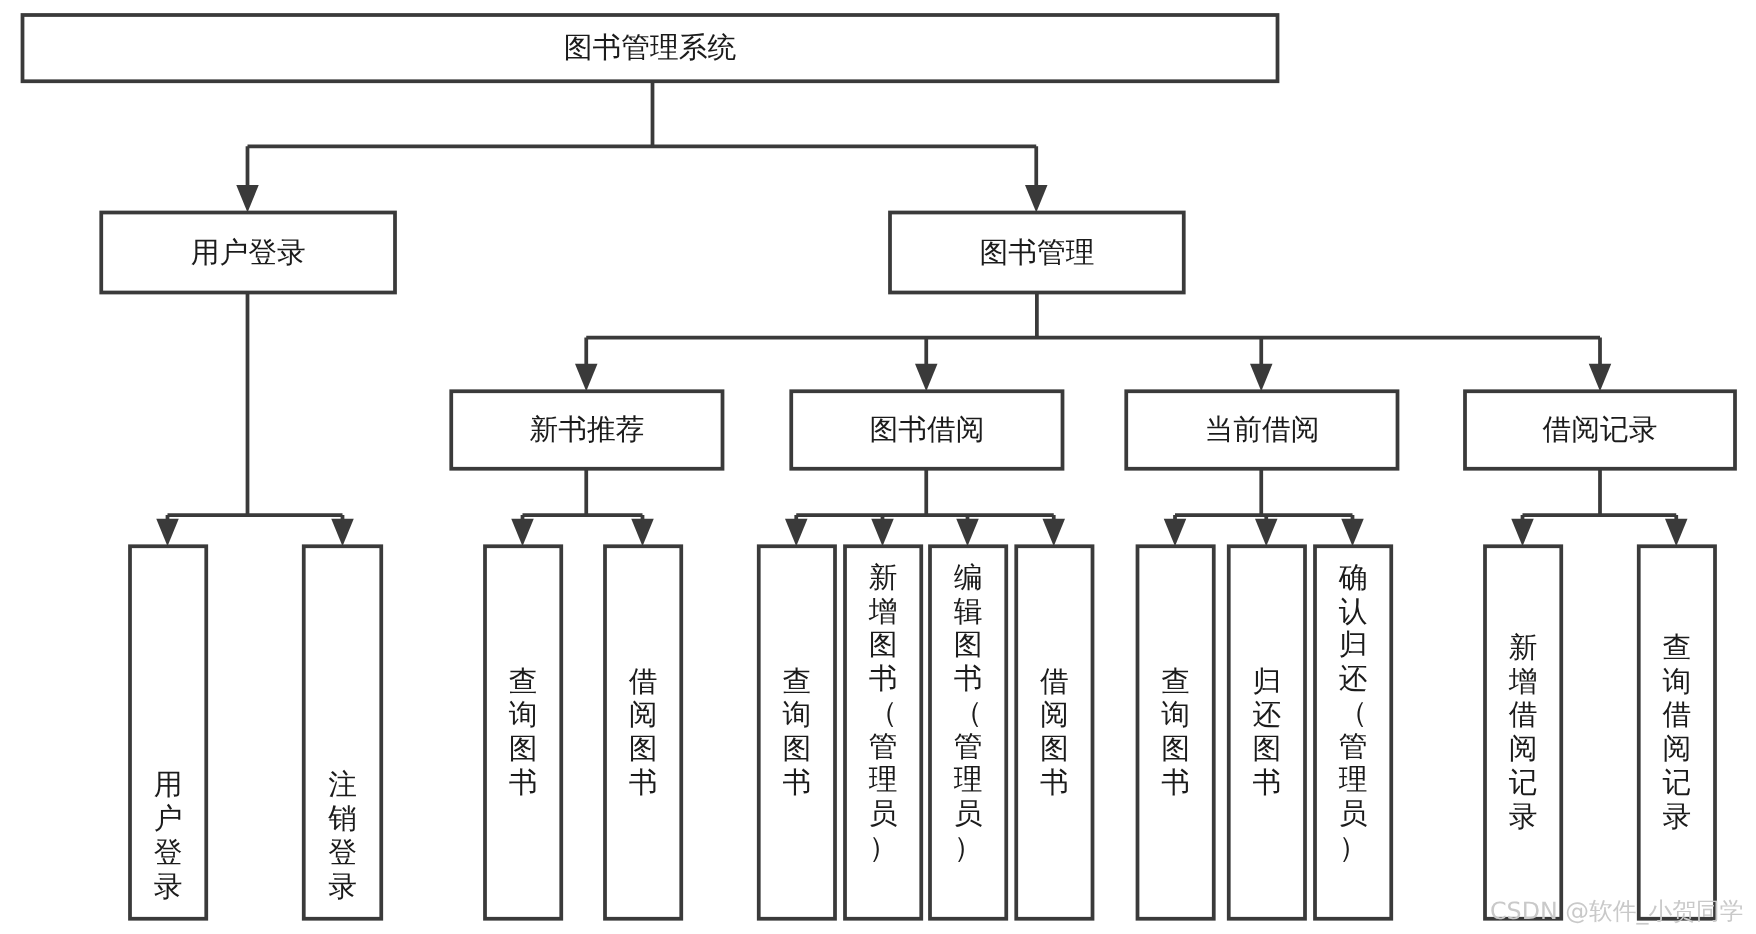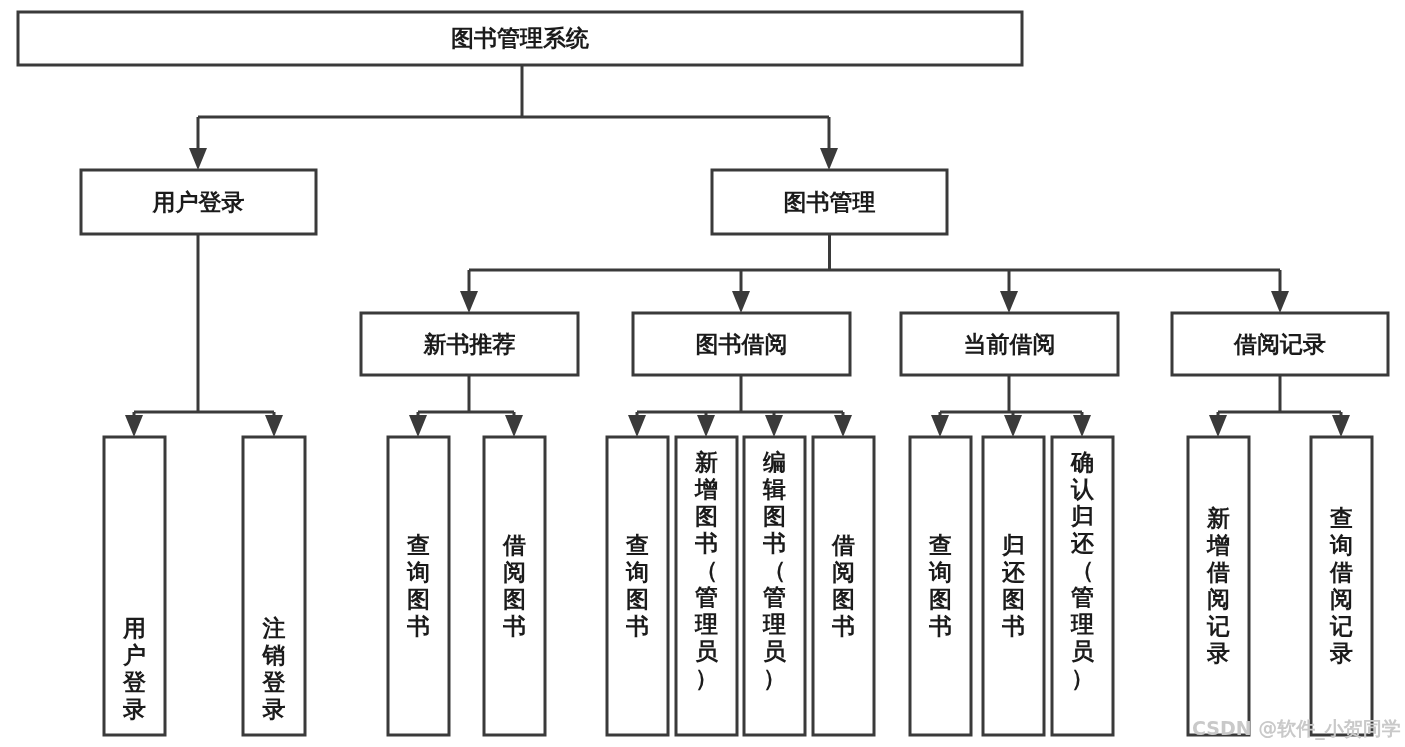--- a/index.html
+++ b/index.html
@@ -12,21 +12,20 @@
     width: 1405px;
     height: 747px;
     overflow: hidden;
     font-family: "DejaVu Sans", "Liberation Sans", sans-serif;
   }
   #diagram-root {
     position: relative;
     width: 1405px;
     height: 747px;
     background: #ffffff;
-    font-weight: bold;
   }
   svg#flowchart {
     position: absolute;
     top: 0;
     left: 0;
     width: 1405px;
     height: 747px;
     display: block;
   }
   .node-box {

